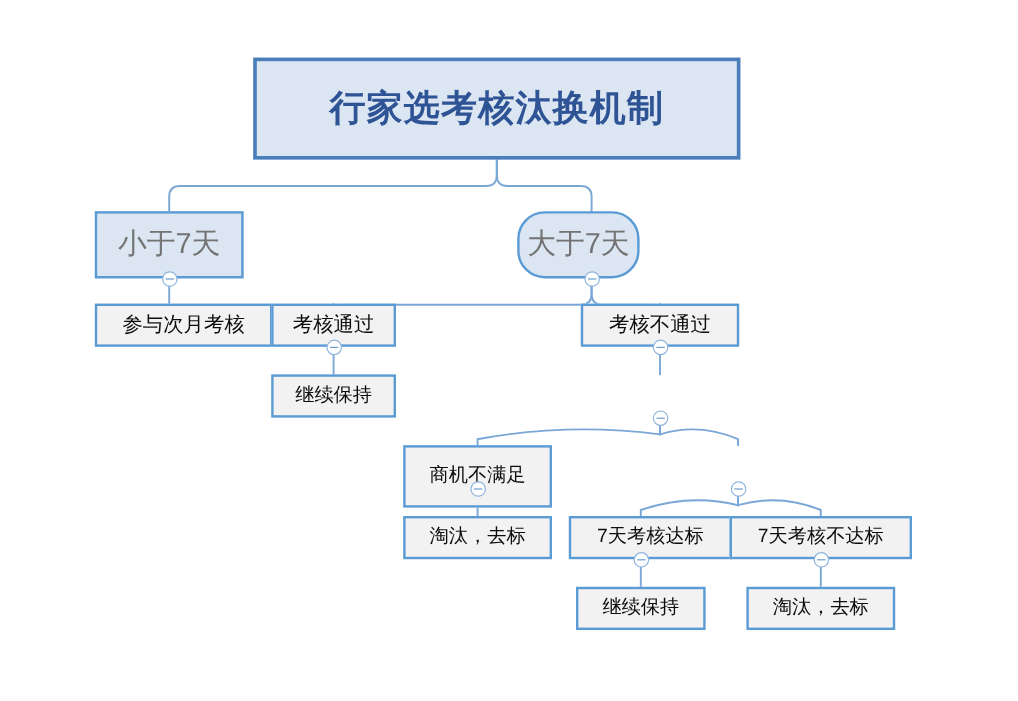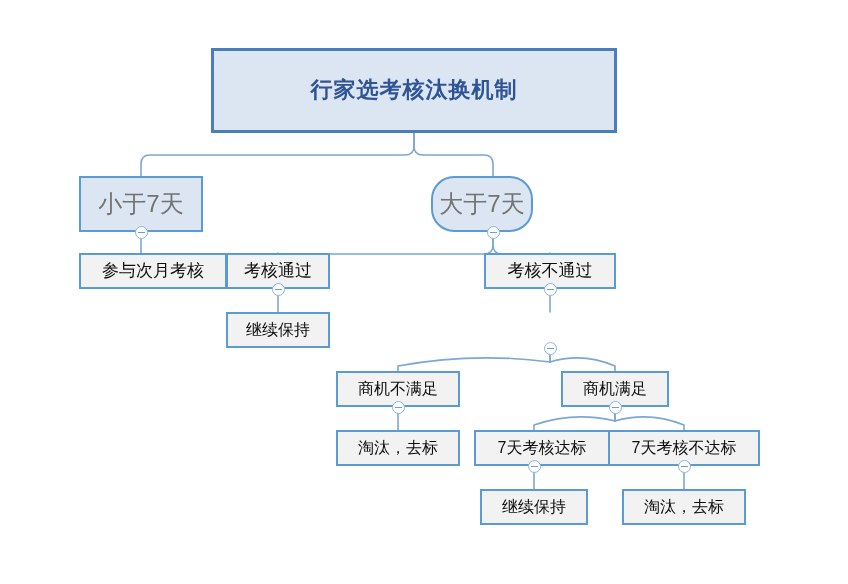--- a/index.html
+++ b/index.html
@@ -34,21 +34,21 @@
     text-align: center;
     white-space: nowrap;
     line-height: 1.1;
   }
   
   .node.lvl1 {
     background: #dce6f2;
     border: 3px solid #4a7ebb;
     color: #2f5496;
     font-weight: bold;
-    font-size: 22px;
+    font-size: 30px;
     letter-spacing: 1px;
   }
   
   .node.lvl2 {
     background: #dce6f2;
     border: 2px solid #5b9bd5;
     color: #737373;
     font-weight: normal;
     font-size: 24px;
   }
@@ -131,25 +131,22 @@
     <span>考核不通过</span>
   </div>
   <div class="node lvl3" style="left:226px; top:253px; width:104px; height:36px;">
     <span>考核通过</span>
   </div>
 
   <div class="node lvl4" style="left:226px; top:312px; width:104px; height:36px;">
     <span>继续保持</span>
   </div>
 
-  <div class="node lvl5" style="left:336px; top:371px; width:124px; height:36px;">
+  <div class="node lvl5" style="left:336px; top:371px; width:124px; height:52px;">
     <span>商机不满足</span>
-  </div>
-  <div class="node lvl5" style="left:561px; top:371px; width:108px; height:36px;">
-    <span>商机满足</span>
   </div>
 
   <div class="node lvl5" style="left:336px; top:430px; width:124px; height:36px;">
     <span>淘汰，去标</span>
   </div>
   <div class="node lvl5" style="left:474px; top:430px; width:136px; height:36px;">
     <span>7天考核达标</span>
   </div>
   <div class="node lvl5" style="left:608px; top:430px; width:152px; height:36px;">
     <span>7天考核不达标</span>

